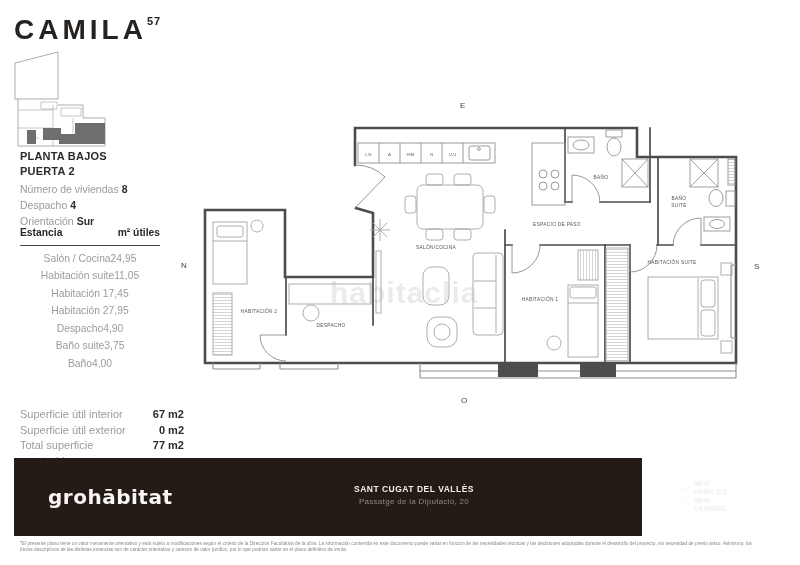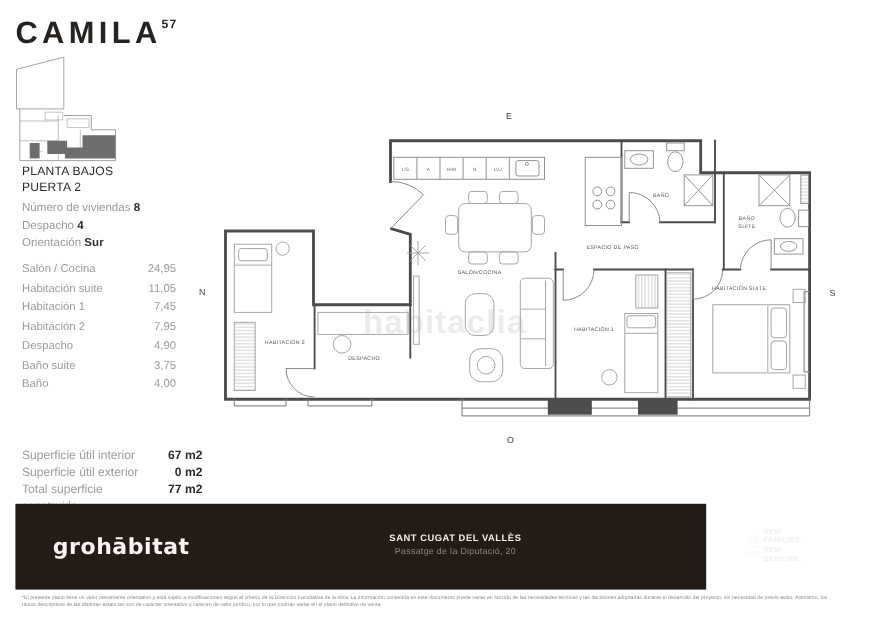--- a/index.html
+++ b/index.html
@@ -6,30 +6,30 @@
   .page{position:relative;width:800px;height:565px;background:#fff;overflow:hidden;
         font-family:"Liberation Sans",sans-serif;color:#2a2624;}
 
   
   .logo{position:absolute;left:14px;top:14px;font-size:28px;font-weight:bold;
         letter-spacing:4px;color:#262220;}
   .logo sup{font-size:11px;letter-spacing:1px;vertical-align:14px;}
 
   .siteplan{position:absolute;left:13px;top:50px;}
 
-  .plan-title{position:absolute;left:20px;top:149px;font-size:11px;font-weight:normal;
+  .plan-title{position:absolute;left:20px;top:149px;font-size:11px;font-weight:bold;
               line-height:1.4;letter-spacing:.2px;color:#2e2a28;}
 
   .details{position:absolute;left:20px;top:182px;font-size:10.5px;color:#9a9a9a;line-height:1.5;}
   .details b{color:#332f2d;margin-left:3px;}
 
   .rooms-table{position:absolute;left:20px;top:227px;width:140px;font-size:10.3px;}
   .rt-head{display:flex;justify-content:space-between;font-weight:bold;color:#2b2726;
            padding-bottom:7px;border-bottom:1px solid #4a4a4a;}
-  .rt-row{display:flex;justify-content:space-between;color:#9b9b9b;margin-top:6.5px;}
+  .rt-row{display:flex;justify-content:center;color:#9b9b9b;margin-top:6.5px;}
   .rt-row:first-of-type{margin-top:12px;}
 
   .surface{position:absolute;left:20px;top:407px;font-size:11px;line-height:1.42;}
   .s-row{display:flex;}
   .s-row span{width:112px;color:#9b9b9b;}
   .s-row b{color:#2e2a28;width:52px;text-align:right;}
 
   .plan-wrap{position:absolute;left:180px;top:95px;}
 
   .footer{position:absolute;left:14px;top:458px;width:628px;height:78px;background:#241b16;}
@@ -74,20 +74,24 @@
     <div>PUERTA 2</div>
   </div>
 
   <div class="details">
     <div><span>Número de viviendas</span><b>8</b></div>
     <div><span>Despacho</span><b>4</b></div>
     <div><span>Orientación</span><b>Sur</b></div>
   </div>
 
   <div class="rooms-table">
+    <div class="rt-head">
+      <span>Estancia</span>
+      <span>m² útiles</span>
+    </div>
     <div class="rt-row">
         <span>Salón / Cocina</span>
         <span>24,95</span>
       </div>
     <div class="rt-row">
         <span>Habitación suite</span>
         <span>11,05</span>
       </div>
     <div class="rt-row">
         <span>Habitación 1</span>

